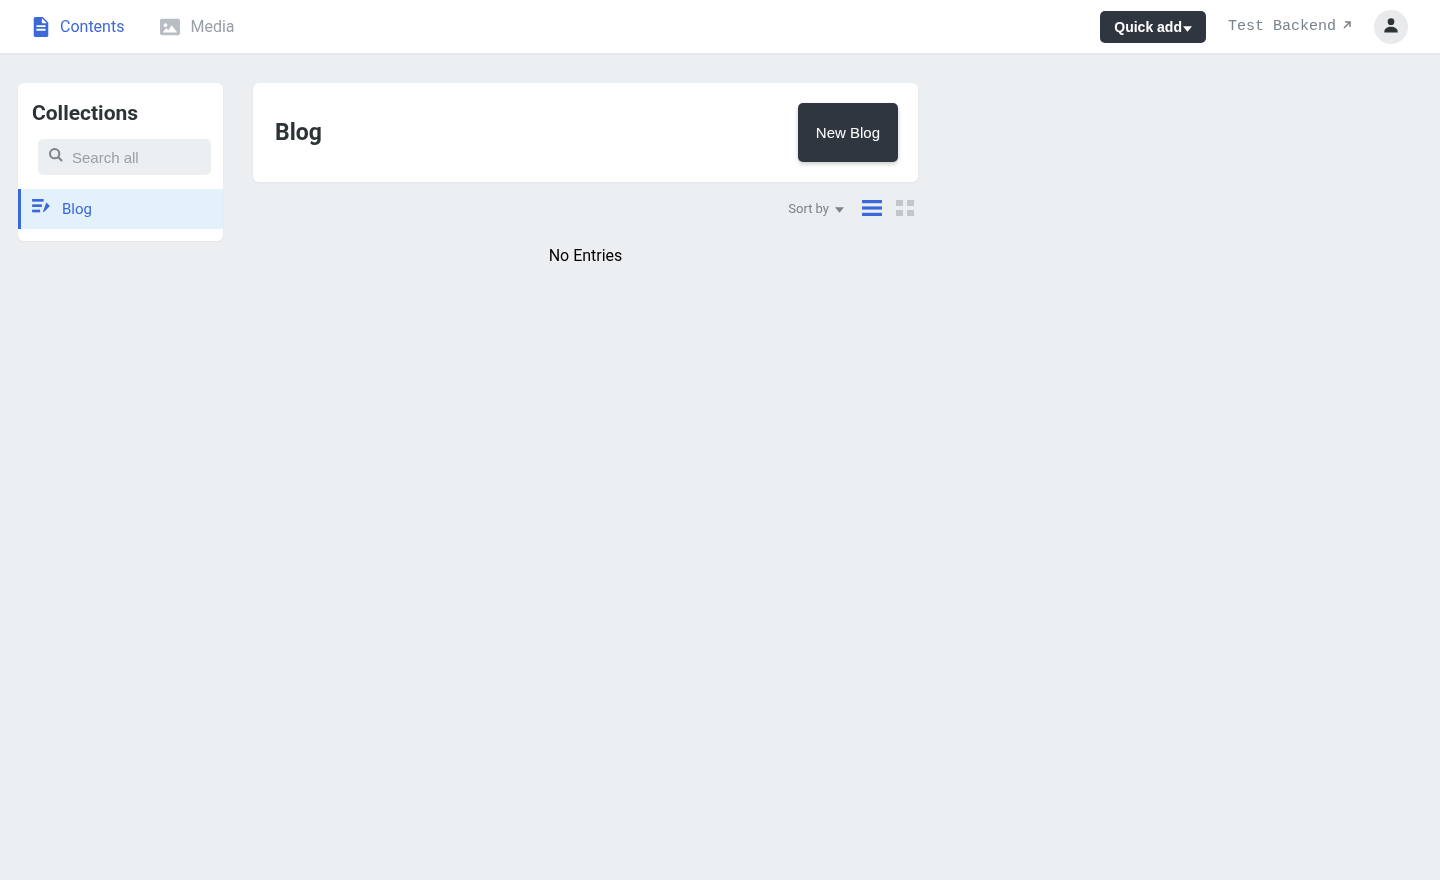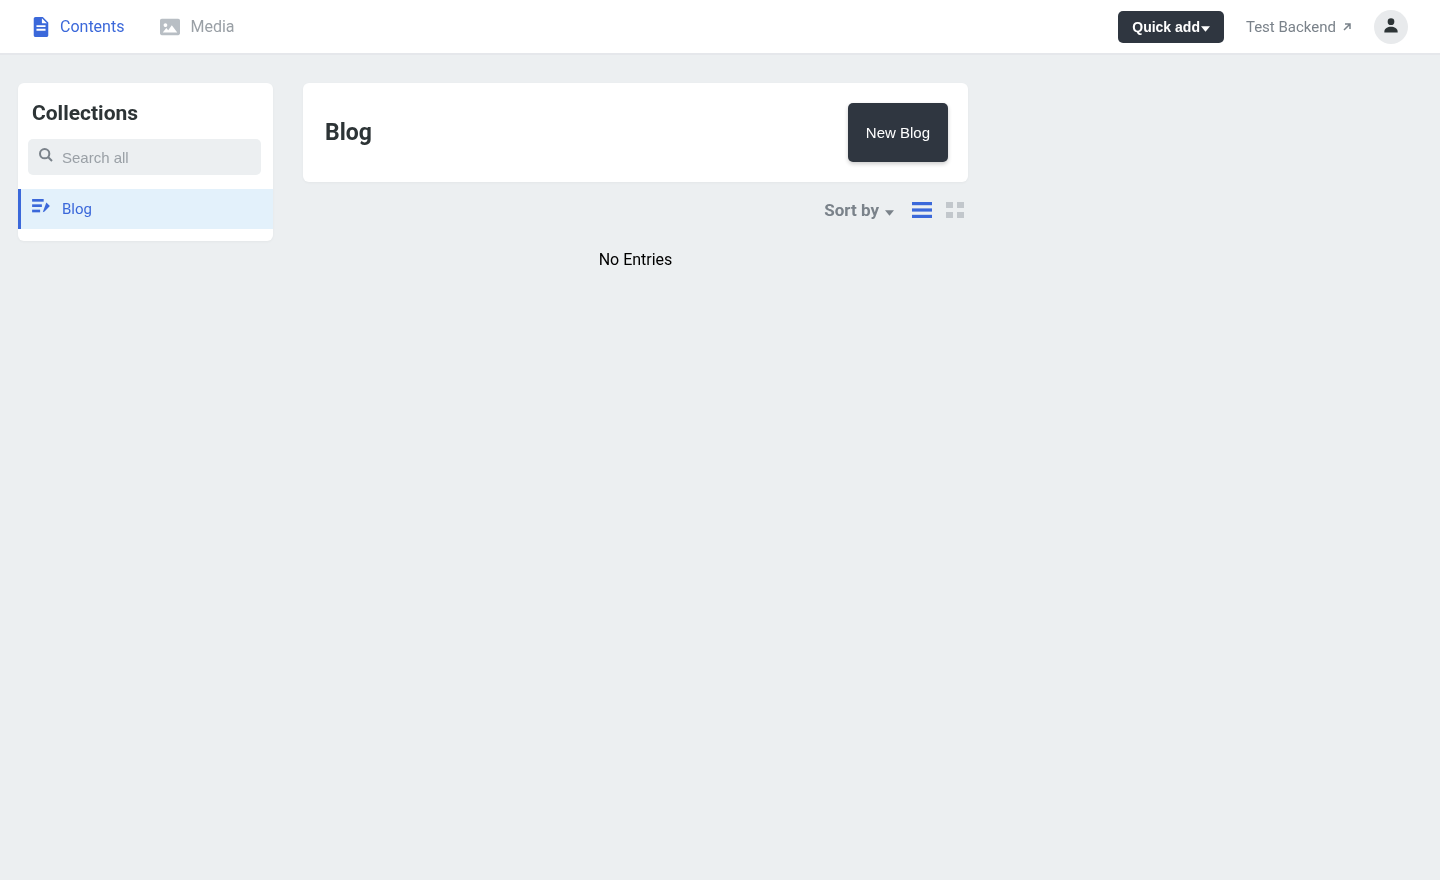--- a/index.html
+++ b/index.html
@@ -60,54 +60,55 @@
       gap: 1px;
       cursor: pointer;
     }
     .test-backend {
       color: #7a828a;
       font-size: 15px;
       display: flex;
       align-items: center;
       gap: 6px;
       cursor: pointer;
+      font-family: Liberation Mono, monospace;
     }
     .avatar {
       width: 34px;
       height: 34px;
       border-radius: 50%;
       background: #e8eaec;
       display: flex;
       align-items: center;
       justify-content: center;
       cursor: pointer;
     }
     
     .content {
       display: flex;
       padding: 28px 0 0 18px;
       gap: 30px;
       align-items: flex-start;
     }
     
     .sidebar {
-      width: 255px;
+      width: 205px;
       background: #fff;
       border-radius: 6px;
       box-shadow: 0 1px 3px rgba(0,0,0,0.04);
       padding-bottom: 12px;
     }
     .sidebar-title {
       font-size: 21px;
       font-weight: 700;
       color: #2d3436;
       padding: 18px 14px 14px 14px;
     }
     .search-wrap {
-      margin: 0 12px 14px 10px;
+      margin: 0 12px 14px 20px;
       background: #eceff1;
       border-radius: 5px;
       display: flex;
       align-items: center;
       padding: 8px 10px;
       gap: 8px;
     }
     .search-wrap input {
       border: none;
       background: transparent;
@@ -163,22 +164,22 @@
     }
     .toolbar {
       display: flex;
       align-items: center;
       justify-content: flex-end;
       gap: 18px;
       padding: 18px 4px 6px 0;
     }
     .sort-by {
       color: #7a828a;
-      font-weight: 700;
-      font-size: 17px;
+      font-weight: 400;
+      font-size: 13px;
       display: flex;
       align-items: center;
       gap: 6px;
       cursor: pointer;
       justify-content: flex-end;
     }
     .view-toggle {
       display: flex;
       gap: 14px;
       align-items: center;

